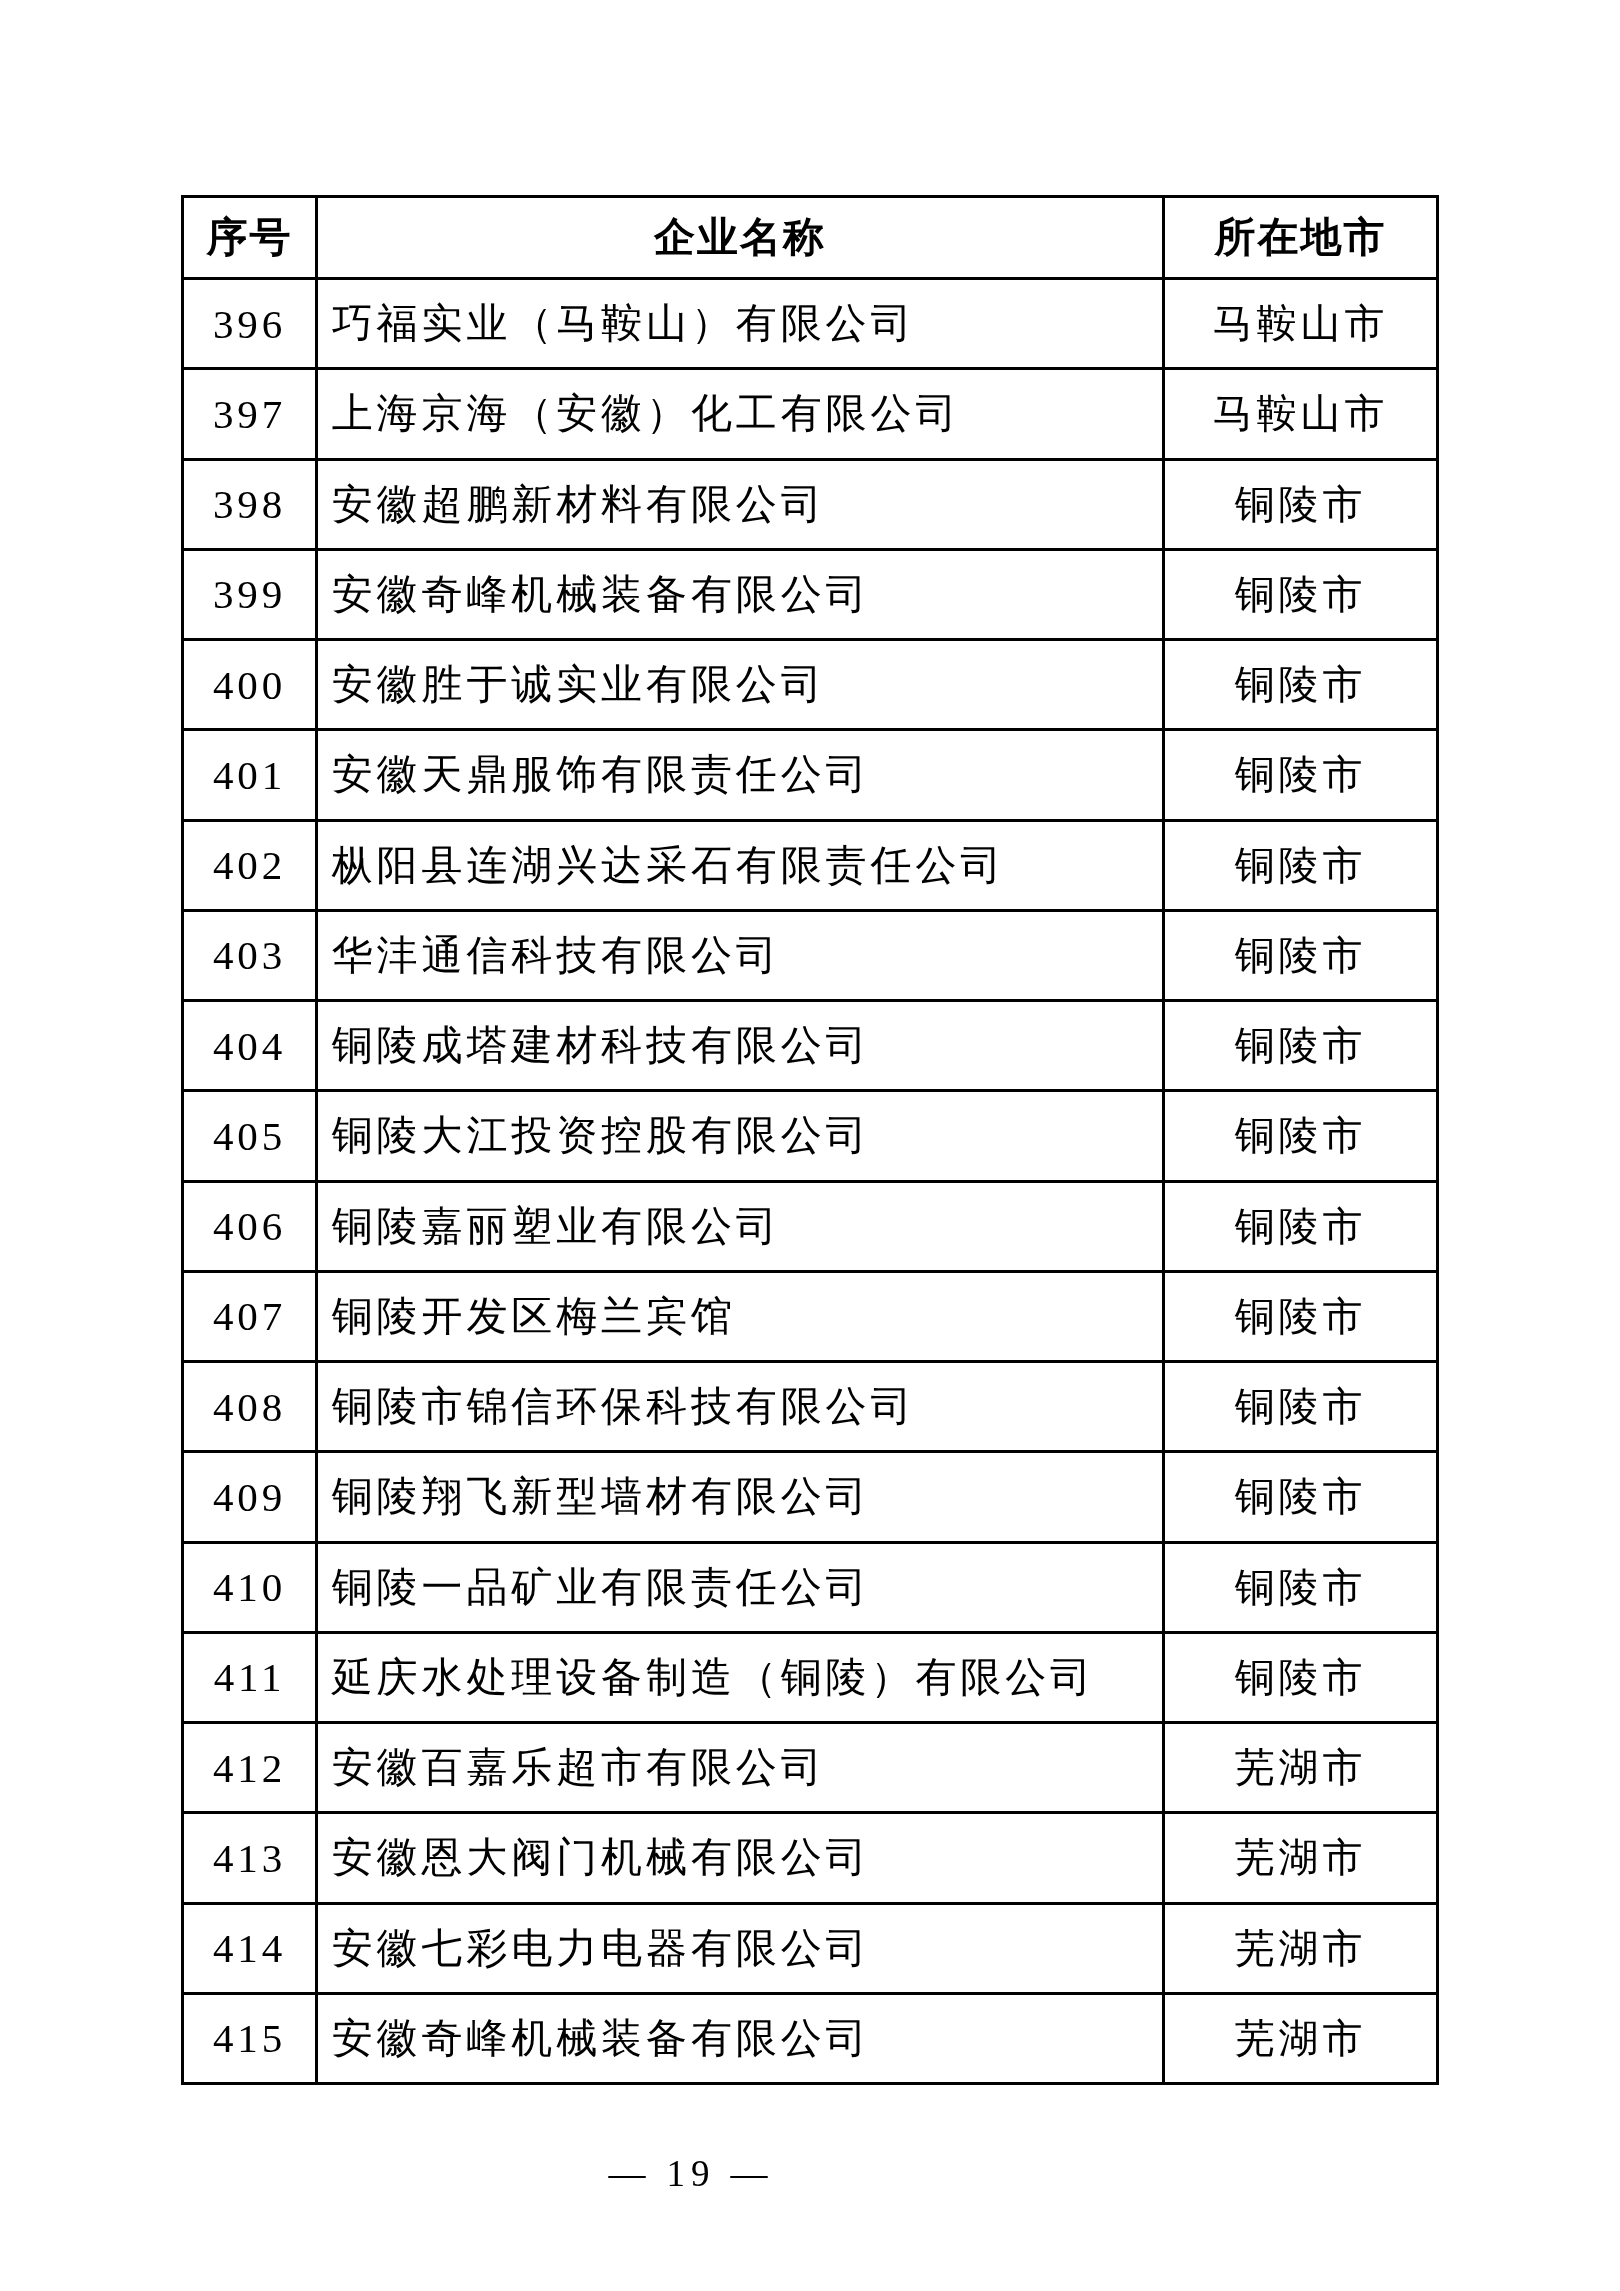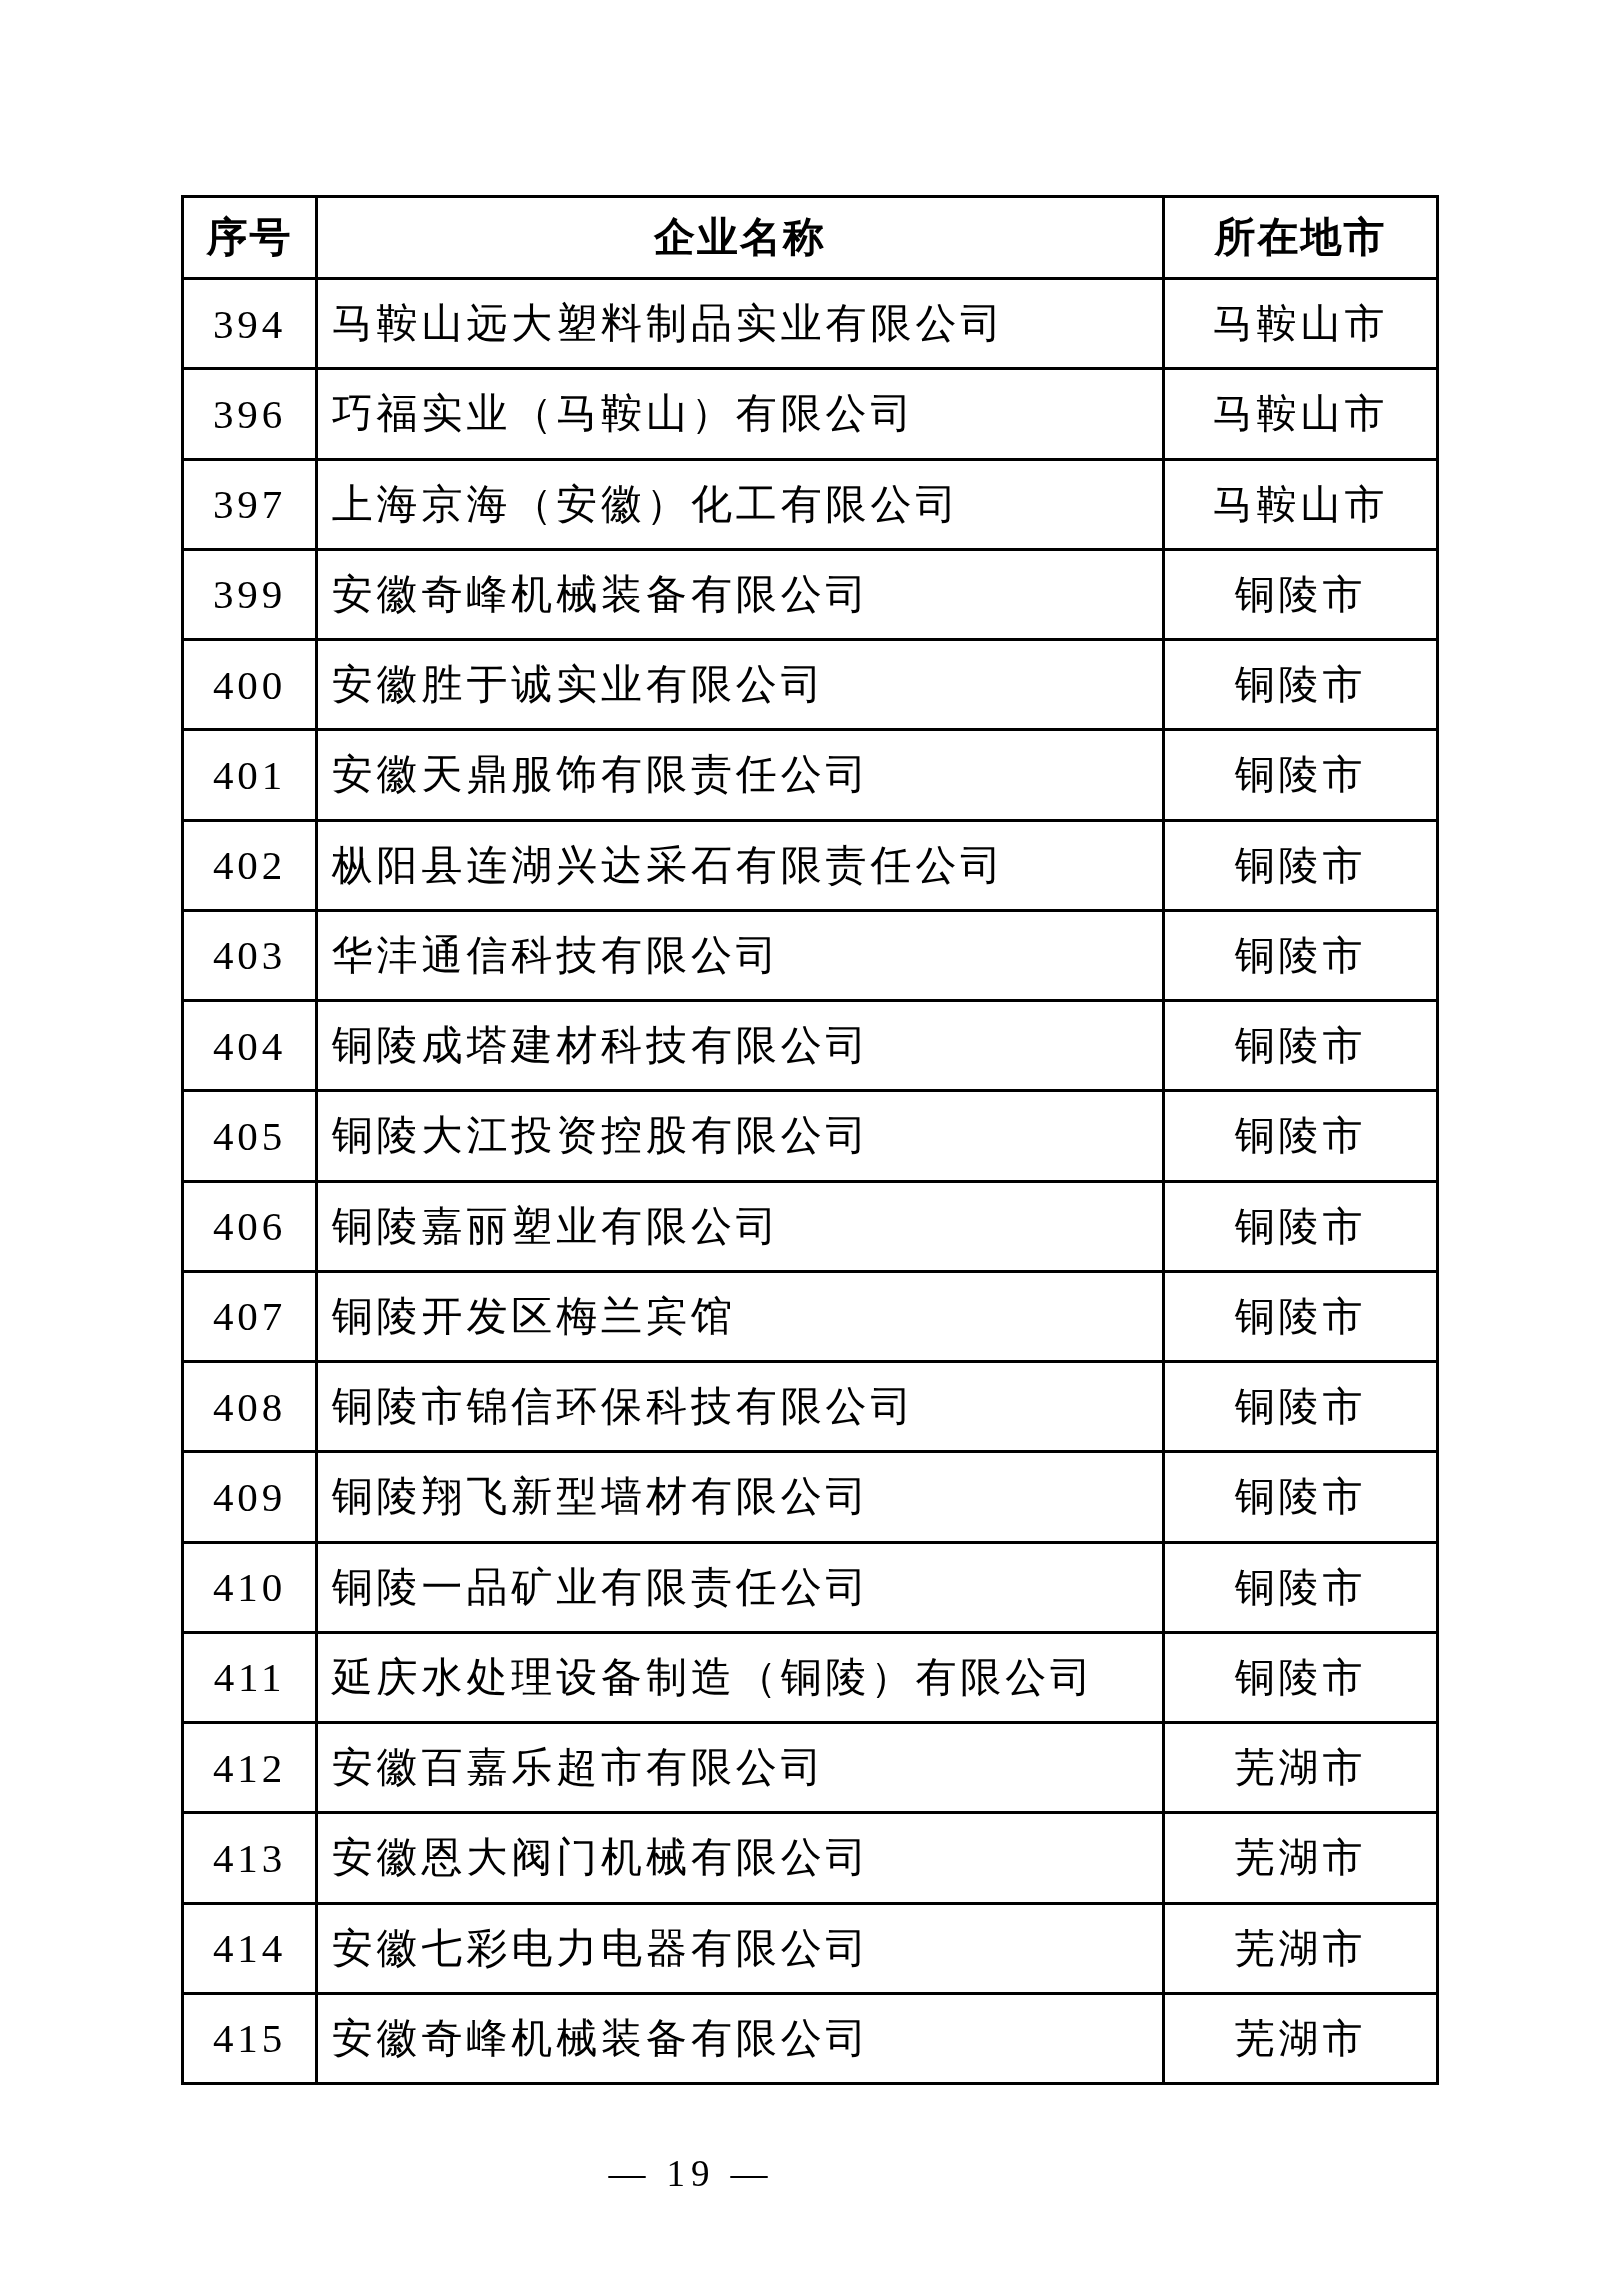--- a/index.html
+++ b/index.html
@@ -85,35 +85,35 @@
     </colgroup>
     <thead>
       <tr>
         <th>序号</th>
         <th>企业名称</th>
         <th>所在地市</th>
       </tr>
     </thead>
     <tbody id="rows-body">
         <tr>
-          <td class="c-serial">394</td>
-          <td class="c-name">马鞍山远大塑料制品实业有限公司</td>
-          <td class="c-city">马鞍山市</td>
-        </tr>
-        <tr>
           <td class="c-serial">396</td>
           <td class="c-name">巧福实业（马鞍山）有限公司</td>
           <td class="c-city">马鞍山市</td>
         </tr>
         <tr>
           <td class="c-serial">397</td>
           <td class="c-name">上海京海（安徽）化工有限公司</td>
           <td class="c-city">马鞍山市</td>
         </tr>
         <tr>
+          <td class="c-serial">398</td>
+          <td class="c-name">安徽超鹏新材料有限公司</td>
+          <td class="c-city">铜陵市</td>
+        </tr>
+        <tr>
           <td class="c-serial">399</td>
           <td class="c-name">安徽奇峰机械装备有限公司</td>
           <td class="c-city">铜陵市</td>
         </tr>
         <tr>
           <td class="c-serial">400</td>
           <td class="c-name">安徽胜于诚实业有限公司</td>
           <td class="c-city">铜陵市</td>
         </tr>
         <tr>

